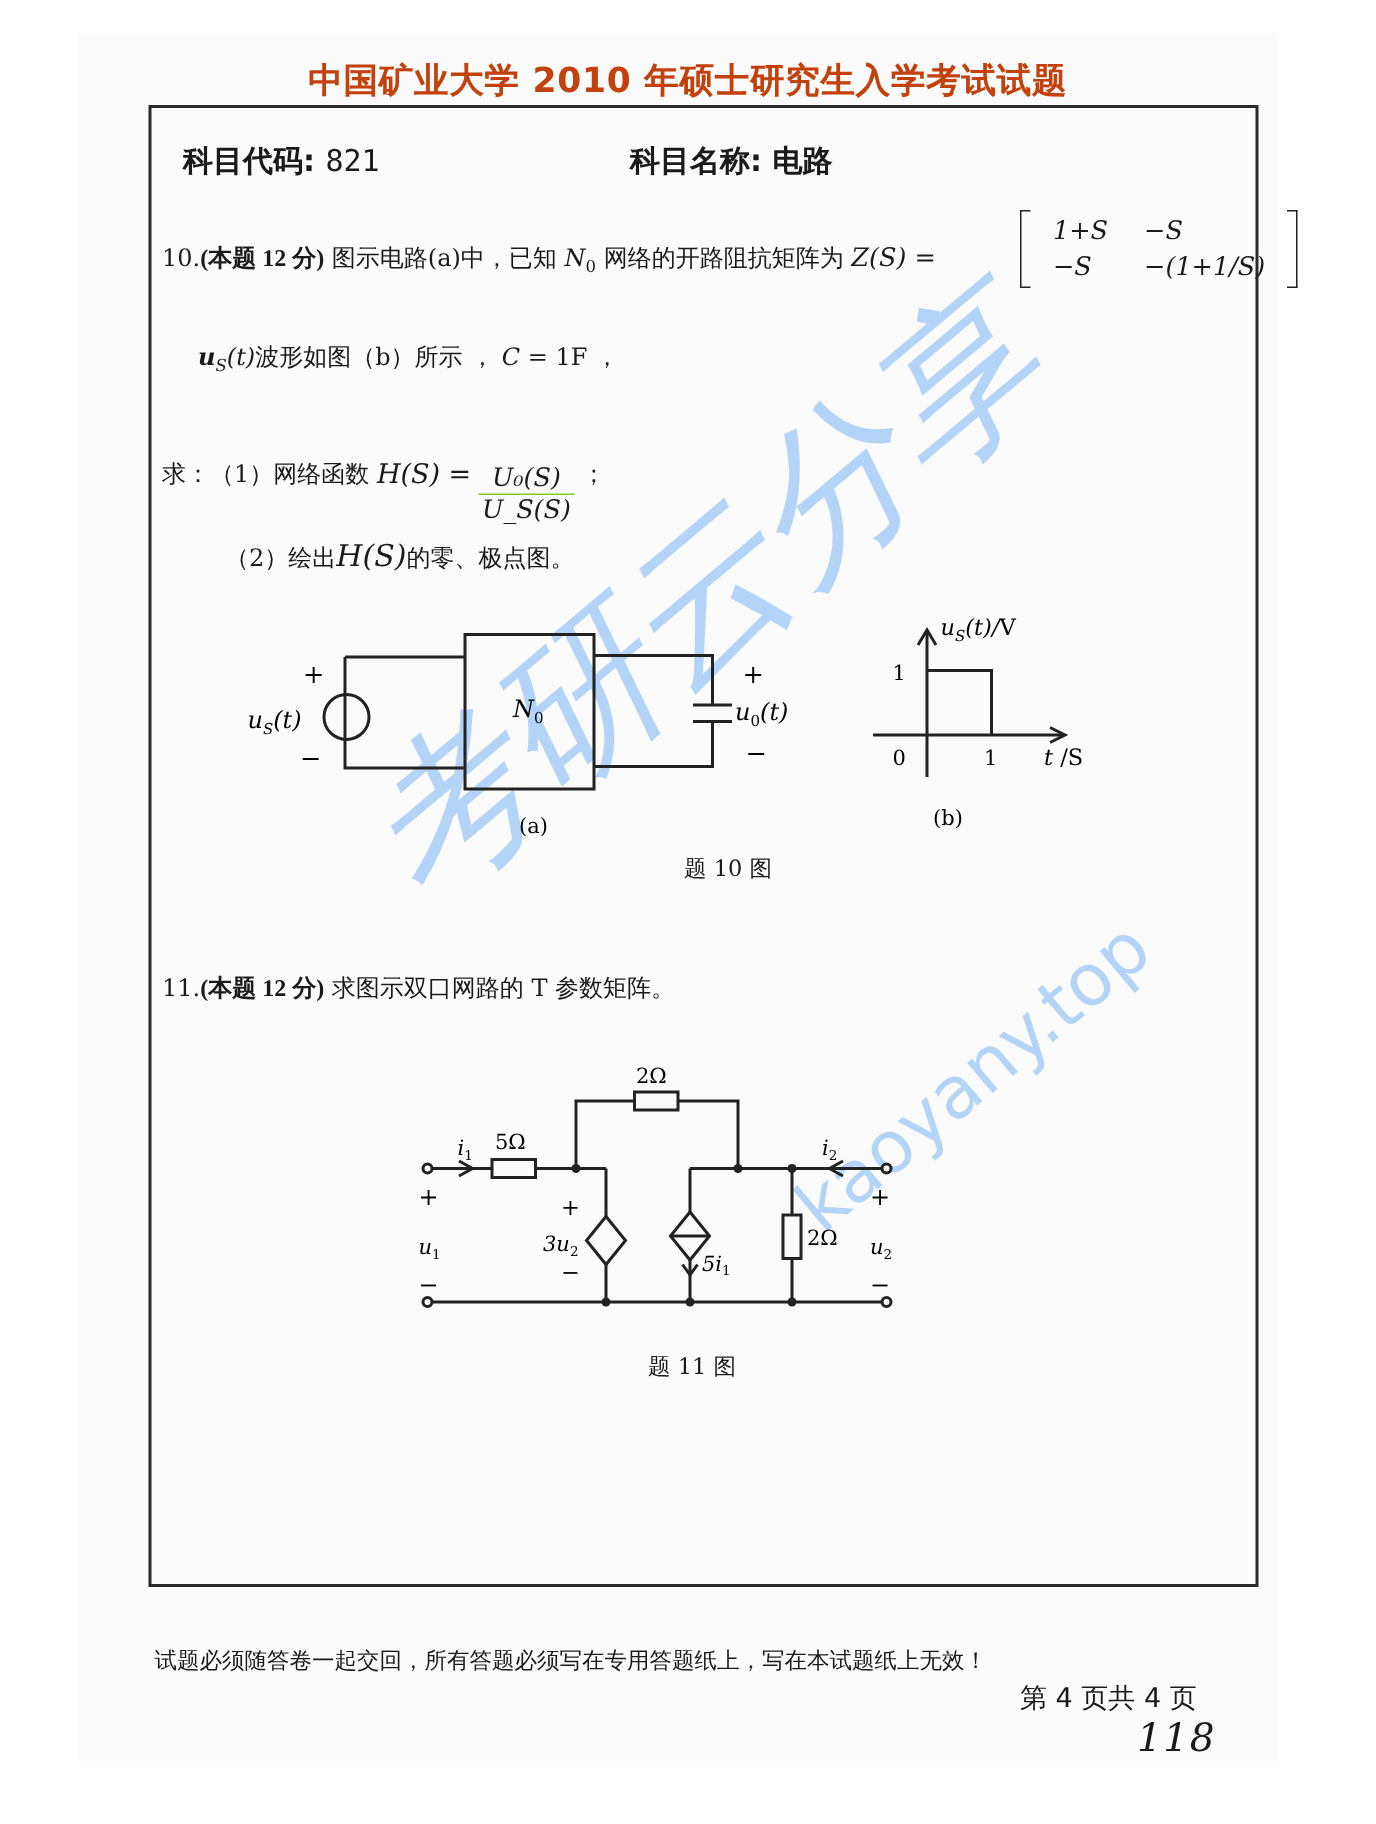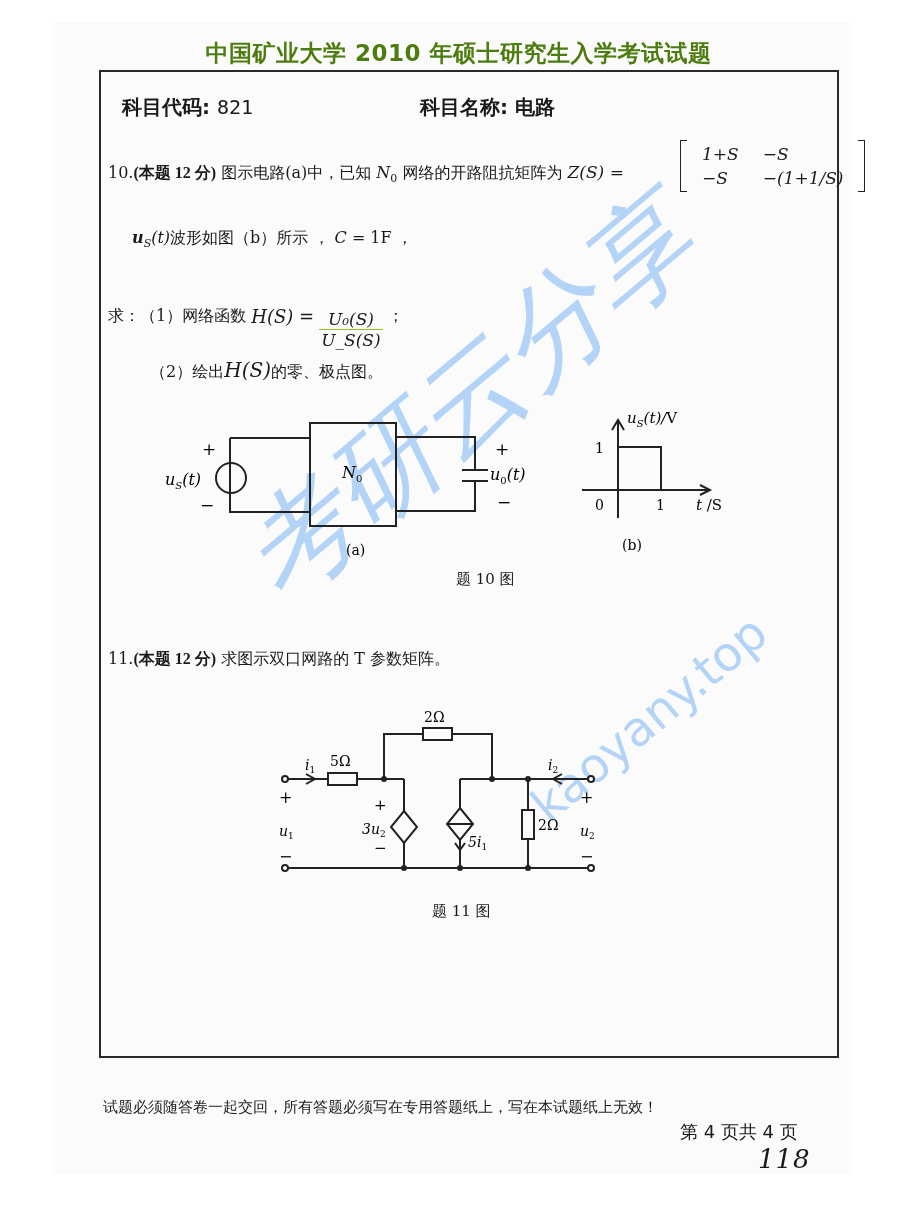--- a/index.html
+++ b/index.html
@@ -7,21 +7,21 @@
     width:917px; height:1216px; background:#ffffff; position:relative; overflow:hidden;
     font-family:"DejaVu Serif","Liberation Serif",serif; color:#1a1a1a;
   }
   .scan {
     position:absolute; left:52px; top:22px; width:800px; height:1152px;
     background:#fbfbfb;
   }
   .title {
     position:absolute; left:0; top:38px; width:917px; text-align:center;
     font-family:"DejaVu Sans","Liberation Sans",sans-serif; font-weight:bold;
-    font-size:23px; letter-spacing:0.5px; color:#4d7c0f;
+    font-size:23px; letter-spacing:0.5px; color:#c2410c;
   }
   .frame {
     position:absolute; left:99px; top:70px; width:740px; height:988px;
     border:2px solid #2a2a2a; box-sizing:border-box;
   }
   .abs { position:absolute; white-space:nowrap; }
   .hdr { font-family:"DejaVu Sans","Liberation Sans",sans-serif; font-weight:bold; font-size:20px; }
   .q { font-size:16px; }
   .bold { font-weight:bold; font-family:Liberation Serif, serif; }
   .it { font-style:italic; }

